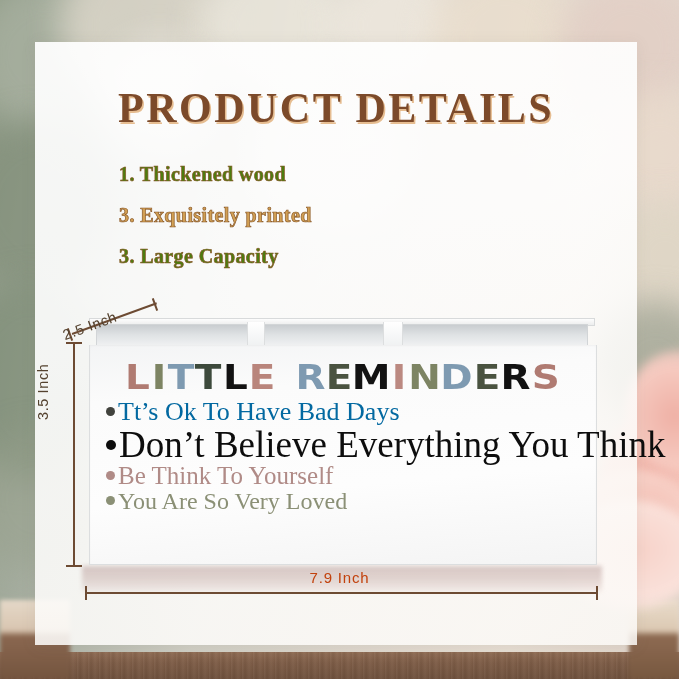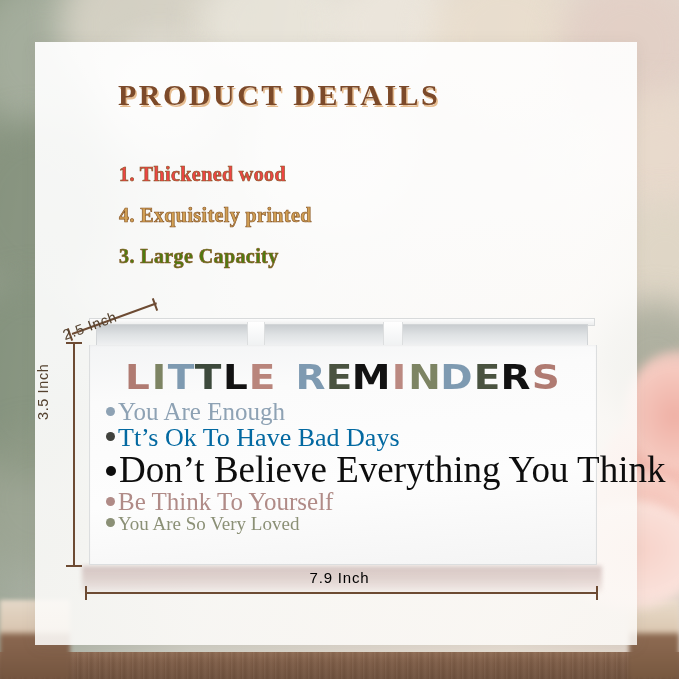--- a/index.html
+++ b/index.html
@@ -69,24 +69,24 @@
         rgba(255,255,255,0.93) 0%,
         rgba(255,255,255,0.90) 40%,
         rgba(253,252,250,0.88) 70%,
         rgba(252,250,247,0.86) 100%);
     box-shadow: 0 2px 14px rgba(120,110,100,0.10);
   }
 
   
   .title {
     position: absolute;
-    left: 118px; top: 78px;
+    left: 118px; top: 84px;
     font-family: "Liberation Serif", serif;
     font-weight: bold;
-    font-size: 30px;
+    font-size: 42px;
     letter-spacing: 2.5px;
     color: #7c4a2a;
     text-shadow: 1.5px 1.5px 0 rgba(226,178,126,0.85);
     white-space: nowrap;
   }
   .feature-list {
     position: absolute;
     left: 119px; top: 163px;
     margin: 0; padding: 0;
     list-style: none;
@@ -182,21 +182,21 @@
     border-radius: 50%;
     vertical-align: middle;
     margin-right: 3px;
     position: relative;
     top: -3px;
   }
   .q1 { font-size: 25px; }
   .q2 { font-size: 26px; }
   .q3 { font-size: 37px; }
   .q4 { font-size: 25px; }
-  .q5 { font-size: 19px; }
+  .q5 { font-size: 24px; }
 
   
   .box-shadow-band {
     position: absolute;
     left: 82px; top: 566px;
     width: 520px; height: 26px;
     background: linear-gradient(180deg, rgba(180,150,148,0.50) 0%, rgba(196,168,163,0.42) 55%, rgba(214,192,186,0.18) 100%);
     filter: blur(2px);
   }
 
@@ -235,21 +235,21 @@
     top: 586px;
     width: 1.8px; height: 14px;
     background: #6d4b33;
   }
   .dim-label-h {
     position: absolute;
     left: 0; right: 0;
     top: 569px;
     text-align: center;
     font-size: 15px;
-    color: #000000;
+    color: #c2410c;
     letter-spacing: 0.8px;
   }
 
   .dim-line-d {
     position: absolute;
     left: 72px; top: 333px;
     width: 90px; height: 1.6px;
     background: #6d4b33;
     transform: rotate(-20deg);
     transform-origin: left center;
@@ -308,22 +308,22 @@
   <div class="flower" style="left:600px; top:410px; width:130px; height:130px; background:radial-gradient(circle at 40% 45%, #f2b6ab 0%, #f5c6bc 45%, #f8d8d0 75%, rgba(248,216,208,0) 100%);"></div>
   <div class="flower" style="left:575px; top:470px; width:120px; height:100px; background:radial-gradient(ellipse at 60% 40%, #f4c2b7 0%, #f8d4cb 55%, rgba(248,212,203,0) 100%);"></div>
   <div class="flower" style="left:625px; top:350px; width:110px; height:120px; background:radial-gradient(ellipse at 45% 55%, #efb0a5 0%, #f6cbc1 55%, rgba(246,203,193,0) 100%);"></div>
   <div class="flower" style="left:560px; top:500px; width:140px; height:110px; background:radial-gradient(ellipse at 55% 45%, #f7d2c9 0%, #fae1da 55%, rgba(250,225,218,0) 100%);"></div>
 
   <div class="panel"></div>
 
   <div class="title" style="color: rgb(124, 74, 42);">PRODUCT DETAILS</div>
 
   <ul class="feature-list">
-    <li style="color: #ef4444;">1. Thickened wood</li>
-    <li style="color: rgb(210, 160, 84);">4. Exquisitely printed</li>
+    <li style="color: #4d7c0f;">1. Thickened wood</li>
+    <li style="color: rgb(210, 160, 84);">3. Exquisitely printed</li>
     <li style="color: #4d7c0f;">3. Large Capacity</li>
   </ul>
 
   <div class="box-wrap">
 
     <div class="box-shadow-band"></div>
 
     <div class="box-rim">
       <div class="rim-top"></div>
       <div class="cavity cav1"></div>
@@ -332,23 +332,20 @@
       <div class="divider div1"></div>
       <div class="divider div2"></div>
     </div>
 
     <div class="box-front"></div>
 
     <div class="art">
       <div class="reminders-head" id="headline"><span style="color: rgb(176, 123, 114);">L</span><span style="color: rgb(125, 132, 99);">I</span><span style="color: rgb(126, 154, 177);">T</span><span style="color: rgb(61, 74, 60);">T</span><span style="color: rgb(18, 18, 18);">L</span><span style="color: rgb(185, 133, 124);">E</span><span class="gap">&nbsp;</span><span style="color: rgb(126, 154, 177);">R</span><span style="color: rgb(74, 83, 64);">E</span><span style="color: rgb(18, 18, 18);">M</span><span style="color: rgb(187, 137, 129);">I</span><span style="color: rgb(125, 132, 99);">N</span><span style="color: rgb(126, 154, 177);">D</span><span style="color: rgb(74, 83, 64);">E</span><span style="color: rgb(18, 18, 18);">R</span><span style="color: rgb(176, 123, 114);">S</span></div>
 
       <ul class="quote-list">
-        <li class="q1" style="color: rgb(142, 162, 180);">
-          <span class="dot" style="width: 9px; height: 9px; background: rgb(142, 162, 180);"></span><span>You Are Enough</span>
-        </li>
         <li class="q2" style="color: #0369a1;">
           <span class="dot" style="width: 9px; height: 9px; background: rgb(65, 66, 61);"></span><span>Tt’s Ok To Have Bad Days</span>
         </li>
         <li class="q3" style="color: rgb(13, 13, 13);">
           <span class="dot" style="width: 10px; height: 10px; background: rgb(13, 13, 13);"></span><span>Don’t Believe Everything You Think</span>
         </li>
         <li class="q4" style="color: rgb(176, 139, 135);">
           <span class="dot" style="width: 9px; height: 9px; background: rgb(176, 139, 135);"></span><span>Be Think To Yourself</span>
         </li>
         <li class="q5" style="color: rgb(139, 144, 118);">

